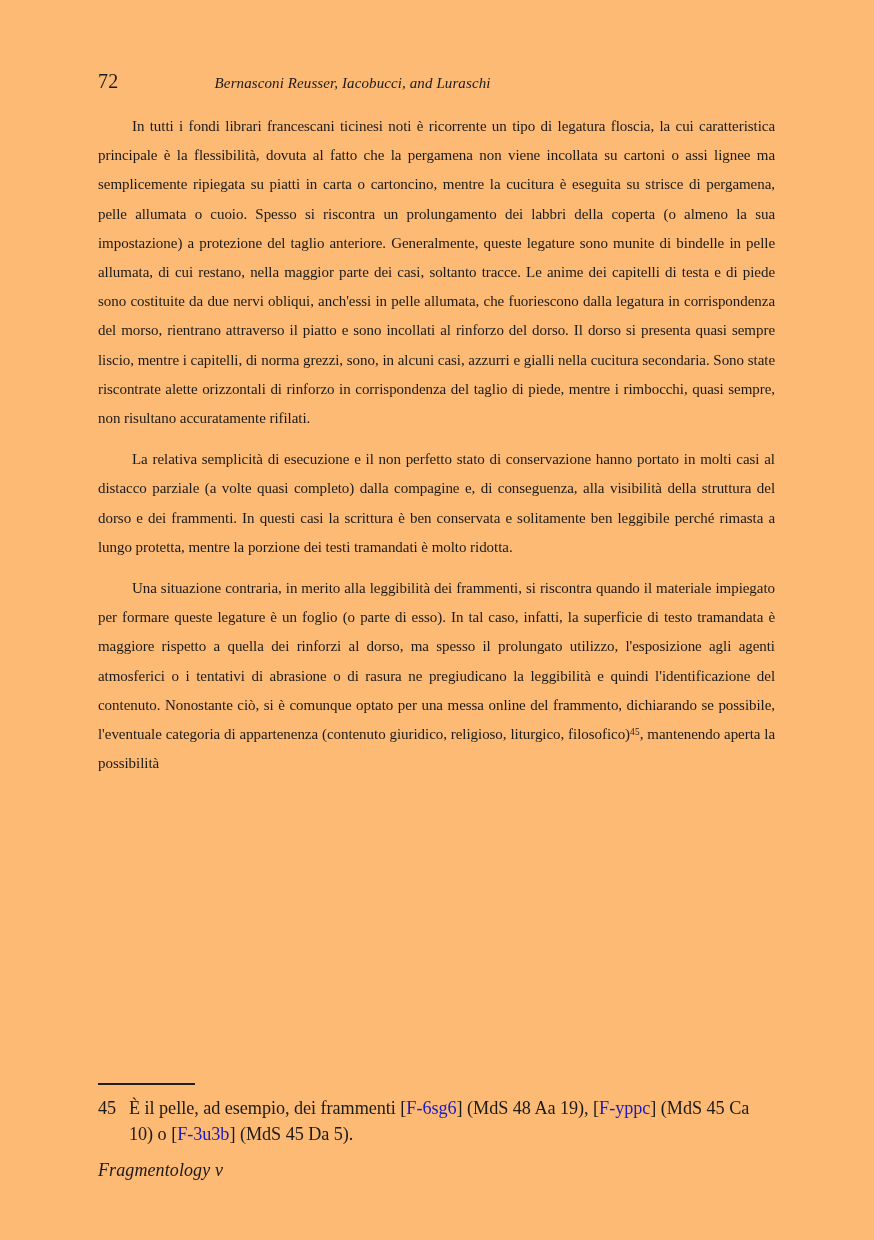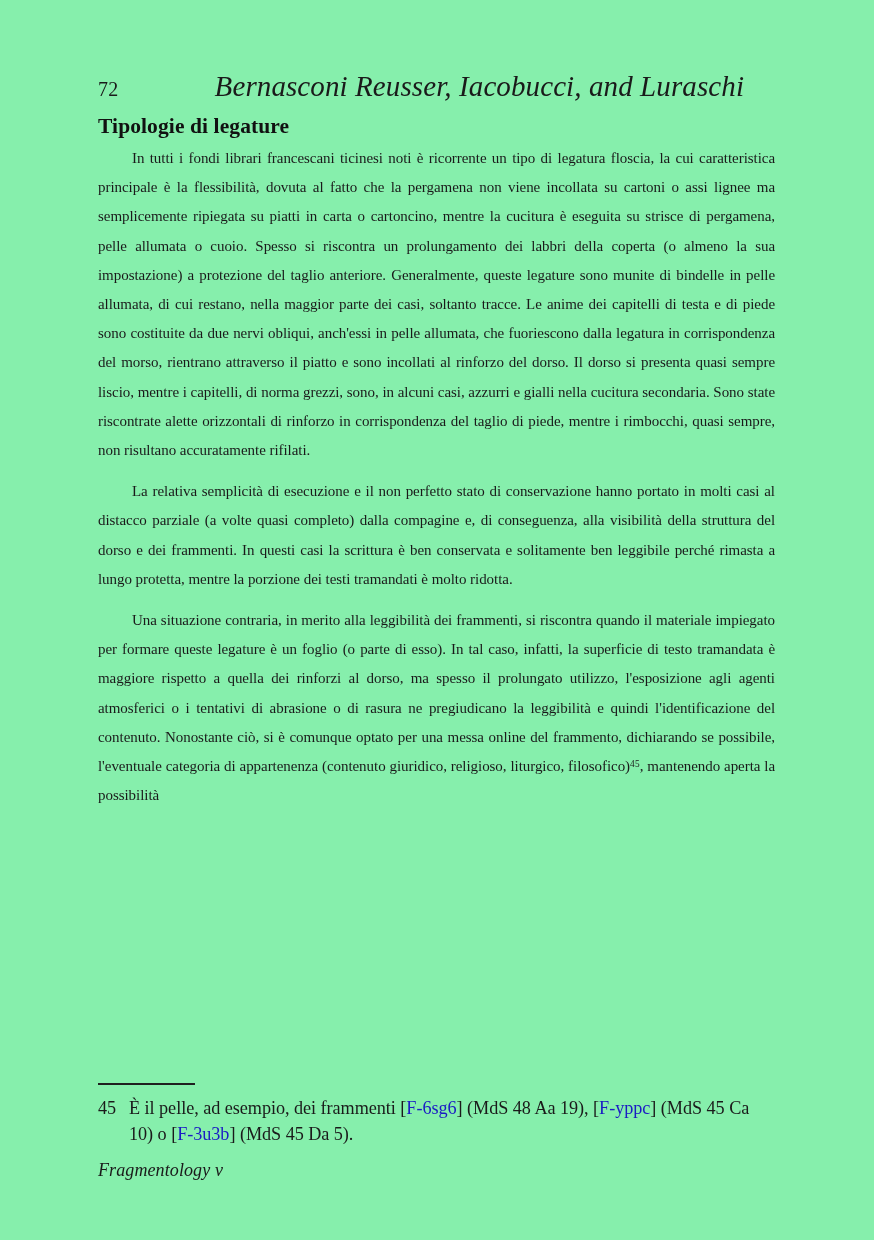--- a/index.html
+++ b/index.html
@@ -7,21 +7,21 @@
     margin: 0;
     padding: 0;
     background: #ffffff;
   }
 
   .page {
     position: relative;
     width: 874px;
     height: 1240px;
     margin: 0 auto;
-    background: #86efac;
+    background: #fdba74;
     color: #1a1a1a;
     font-family: "Liberation Serif", "DejaVu Serif", serif;
     overflow: hidden;
   }
 
   
   .running-head {
     position: absolute;
     top: 70px;
     left: 98px;
@@ -31,21 +31,21 @@
     align-items: baseline;
   }
   .folio {
     font-size: 20px;
     letter-spacing: 0.3px;
     color: #1a1a1a;
     flex: 0 0 auto;
   }
   .running-title {
     font-style: italic;
-    font-size: 29px;
+    font-size: 15px;
     letter-spacing: 0.1px;
     color: #1a1a1a;
     margin-left: 96px;
     white-space: nowrap;
   }
 
   
   .textblock {
     position: absolute;
     top: 112px;
@@ -134,21 +134,20 @@
 
 <div class="page">
 
   <div class="running-head">
     <span class="folio">72</span>
     <span class="running-title">Bernasconi Reusser, Iacobucci, and Luraschi</span>
   </div>
 
   <div class="textblock">
 
-    <h2 class="section-heading">Tipologie di legature</h2>
 
     <p class="body">In tutti i fondi librari francescani ticinesi noti è ricorrente un tipo di legatura floscia, la cui caratteristica principale è la flessibilità, dovuta al fatto che la pergamena non viene incollata su cartoni o assi lignee ma semplicemente ripiegata su piatti in carta o cartoncino, mentre la cucitura è eseguita su strisce di pergamena, pelle allumata o cuoio. Spesso si riscontra un prolungamento dei labbri della coperta (o almeno la sua impostazione) a protezione del taglio anteriore. Generalmente, queste legature sono munite di bindelle in pelle allumata, di cui restano, nella maggior parte dei casi, soltanto tracce. Le anime dei capitelli di testa e di piede sono costituite da due nervi obliqui, anch'essi in pelle allumata, che fuoriescono dalla legatura in corrispondenza del morso, rientrano attraverso il piatto e sono incollati al rinforzo del dorso. Il dorso si presenta quasi sempre liscio, mentre i capitelli, di norma grezzi, sono, in alcuni casi, azzurri e gialli nella cucitura secondaria. Sono state riscontrate alette orizzontali di rinforzo in corrispondenza del taglio di piede, mentre i rimbocchi, quasi sempre, non risultano accuratamente rifilati.</p>
 
     <p class="body">La relativa semplicità di esecuzione e il non perfetto stato di conservazione hanno portato in molti casi al distacco parziale (a volte quasi completo) dalla compagine e, di conseguenza, alla visibilità della struttura del dorso e dei frammenti. In questi casi la scrittura è ben conservata e solitamente ben leggibile perché rimasta a lungo protetta, mentre la porzione dei testi tramandati è molto ridotta.</p>
 
     <p class="body"><span>Una situazione contraria, in merito alla leggibilità dei frammenti, si riscontra quando il materiale impiegato per formare queste legature è un foglio (o parte di esso). In tal caso, infatti, la superficie di testo tramandata è maggiore rispetto a quella dei rinforzi al dorso, ma spesso il prolungato utilizzo, l'esposizione agli agenti atmosferici o i tentativi di abrasione o di rasura ne pregiudicano la leggibilità e quindi l'identificazione del contenuto. Nonostante ciò, si è comunque optato per una messa online del frammento, dichiarando se possibile, l'eventuale categoria di appartenenza (contenuto giuridico, religioso, liturgico, filosofico)</span><sup class="fnref">45</sup><span>, mantenendo aperta la possibilità</span></p>
 
   </div>
 
   <div class="footnote-area">

